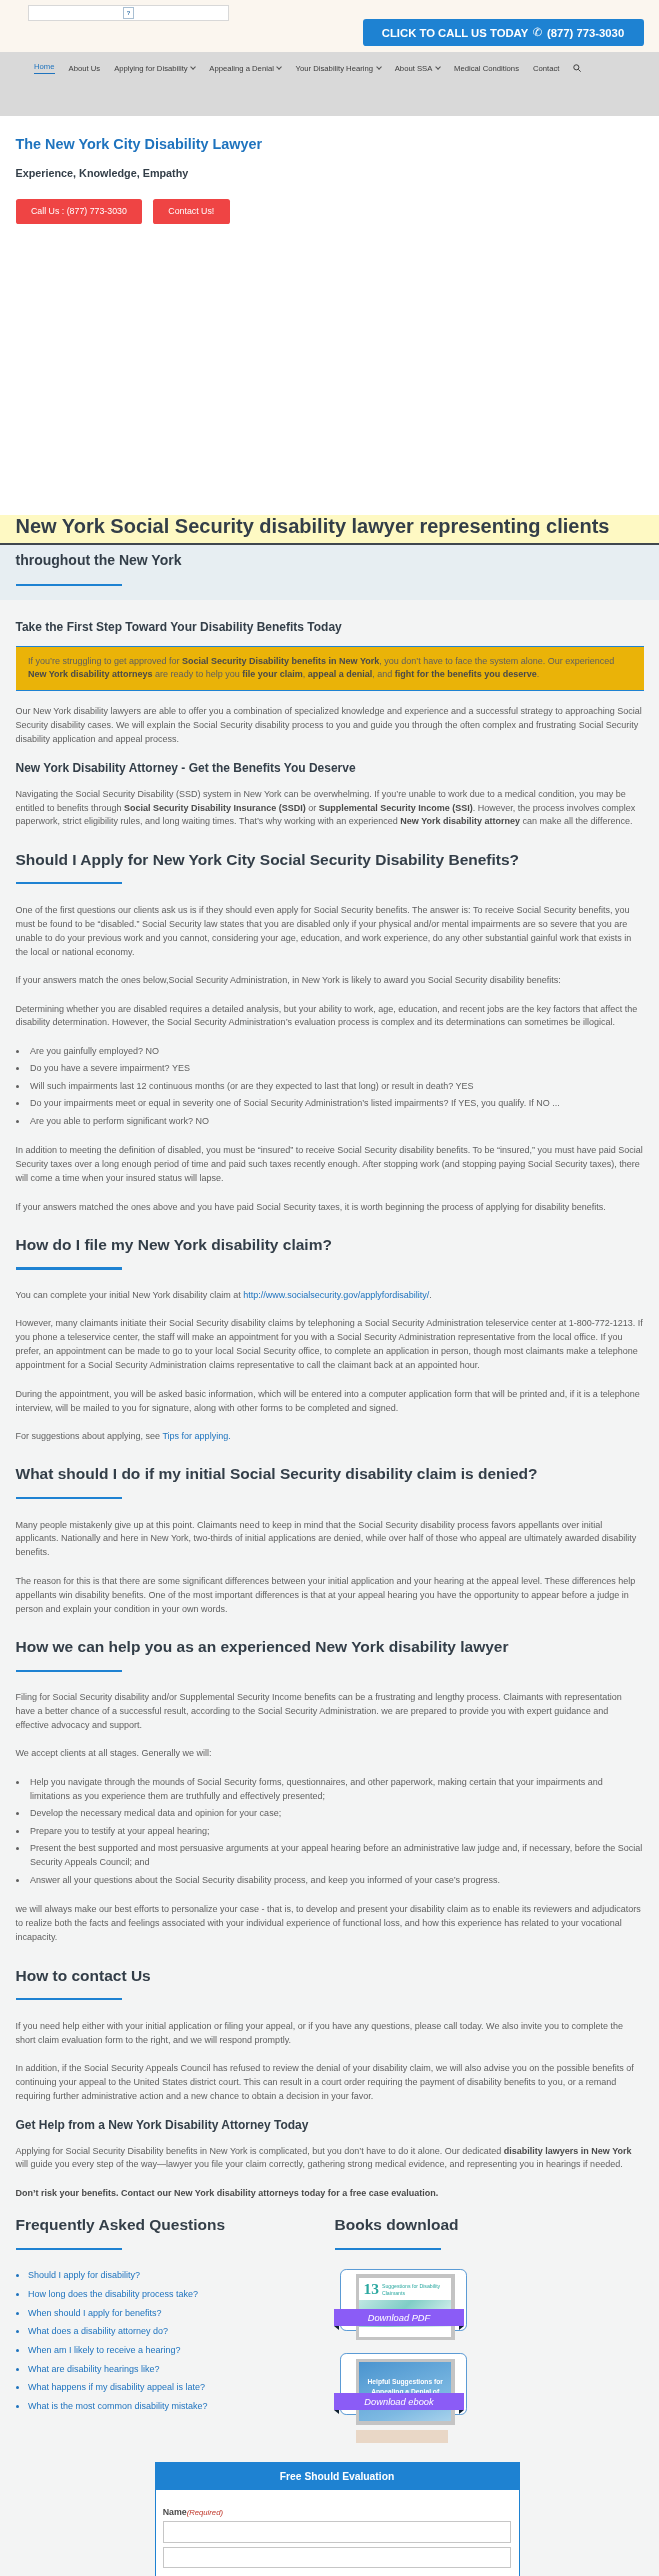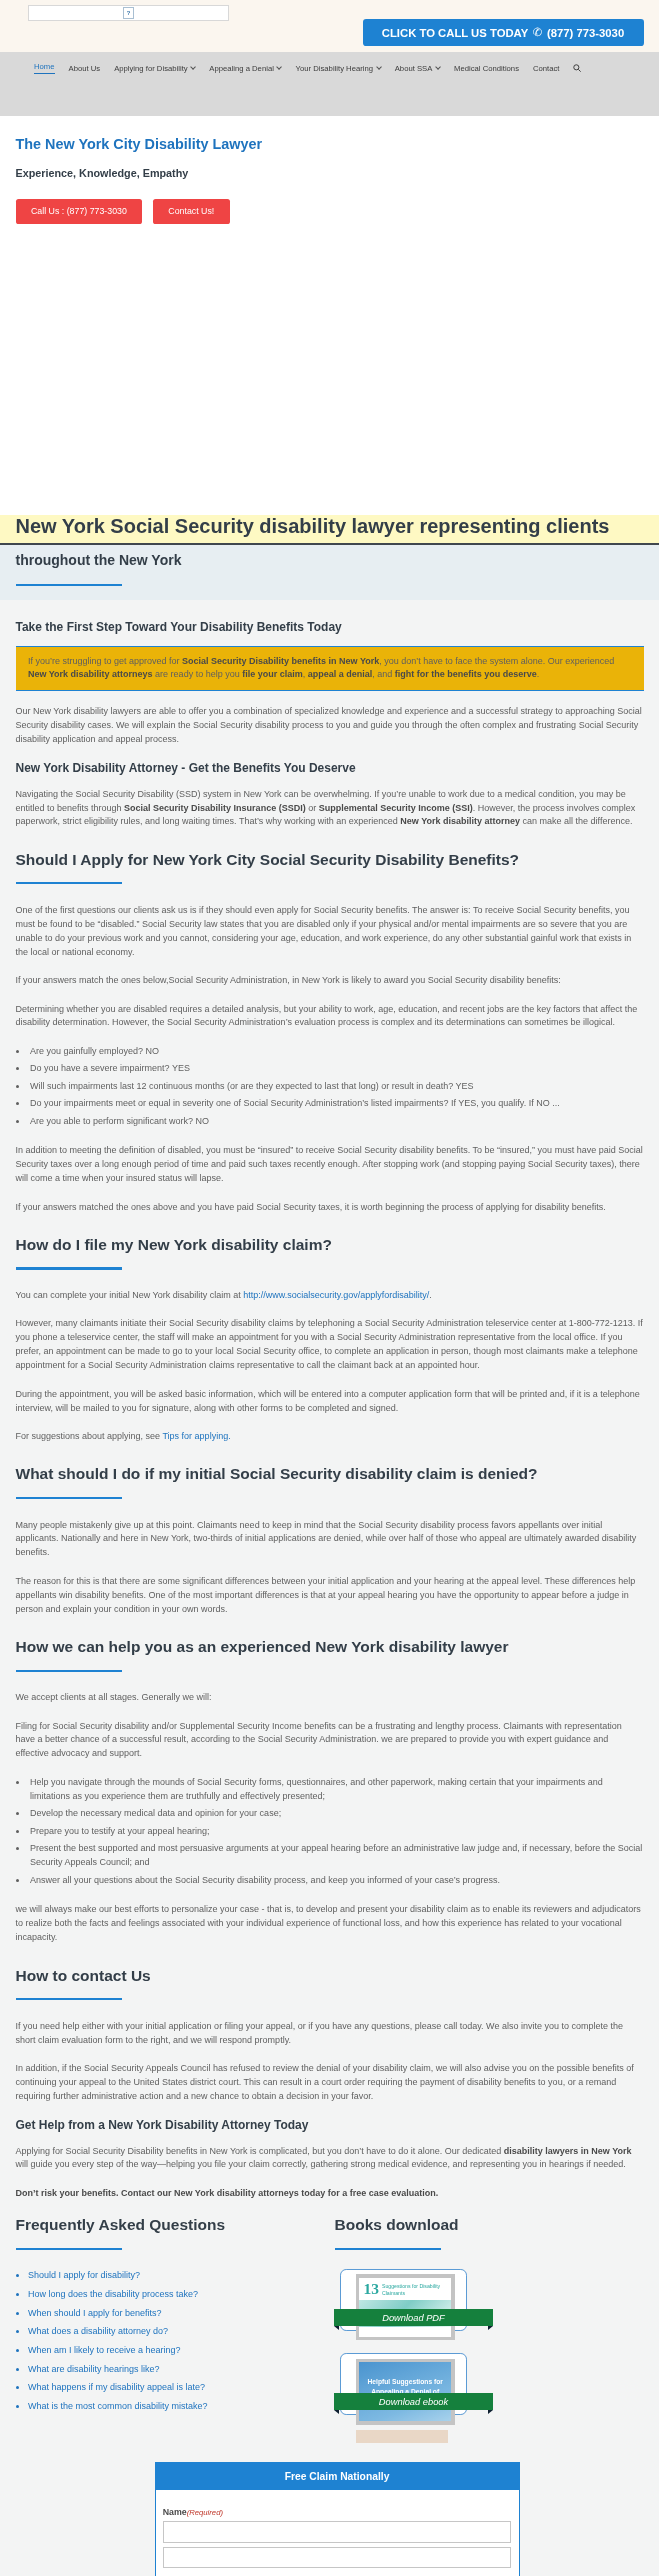--- a/index.html
+++ b/index.html
@@ -59,21 +59,21 @@
   .book-frame{position:absolute;left:0;top:0;width:125px;height:60px;background:#fff;border:1px solid #5b9bd5;border-radius:6.2px;}
   .book-cover{position:absolute;left:16px;top:5.2px;width:99px;height:66px;background:#c4c4c4;padding:3.6px;box-sizing:border-box;}
   .cover1-inner{width:100%;height:100%;background:#fff;overflow:hidden;}
   .cover1-top{padding:3.1px 4.1px 0;}
   .cover1-num{color:#2aa8a0;font-family:"Liberation Serif",serif;font-size:15.5px;font-weight:bold;float:left;margin-right:3.1px;line-height:1;}
   .cover1-sub{color:#2aa8a0;font-size:5.2px;line-height:1.25;padding-top:2.1px;}
   .cover1-art{clear:both;height:27px;margin-top:4.1px;background:linear-gradient(135deg,#bfe7e3 0%,#7fcdc6 45%,#e8f7f5 100%);}
   .cover2-inner{width:100%;height:100%;background:linear-gradient(160deg,#4a94cf 0%,#7db9e2 70%,#a8d2ec 100%);display:flex;align-items:center;justify-content:center;text-align:center;}
   .cover2-text{color:#fff;font-size:6.7px;font-weight:bold;line-height:1.5;padding:0 7.2px;}
   .cover2-strip{position:absolute;left:16.5px;bottom:-8.2px;width:92px;height:12.4px;background:#e9d7c6;}
-  .ribbon{position:absolute;left:-5.7px;width:159px;top:40px;height:16.5px;background:#15803d;color:#fff;font-style:italic;font-size:9.3px;display:flex;align-items:center;justify-content:center;z-index:3;}
+  .ribbon{position:absolute;left:-5.7px;width:130px;top:40px;height:16.5px;background:#8b5cf6;color:#fff;font-style:italic;font-size:9.3px;display:flex;align-items:center;justify-content:center;z-index:3;}
   .ribbon:before,.ribbon:after{content:"";position:absolute;bottom:-4.1px;border-style:solid;}
   .ribbon:before{left:0;border-width:4.1px 0 0 5.7px;border-color:#0d1f30 transparent transparent transparent;border-left-color:transparent;border-top-color:#0d1f30;}
   .ribbon:after{right:0;border-width:4.1px 5.7px 0 0;border-color:#0d1f30 transparent transparent transparent;}
 
   
   .form-box{width:365px;margin:20.6px 0 0 139px;border:1px solid #1e82d2;background:#fff;box-sizing:border-box;}
   .form-header{background:#1e82d2;color:#fff;font-size:10.3px;font-weight:bold;text-align:center;padding:7.7px 0;}
   .form-body{padding:10.3px 7.2px 23px;}
   .flabel{display:block;font-weight:bold;color:#4a4a4a;font-size:8.8px;margin:7.2px 0 4.1px;}
   .req{color:#c0392b;font-style:italic;font-weight:normal;font-size:7.7px;}
@@ -184,40 +184,40 @@
 
     <h2 class="section">What should I do if my initial Social Security disability claim is denied?</h2>
     <div class="rule"></div>
     <div>
         <p>Many people mistakenly give up at this point. Claimants need to keep in mind that the Social Security disability process favors appellants over initial applicants. Nationally and here in New York, two-thirds of initial applications are denied, while over half of those who appeal are ultimately awarded disability benefits.</p>
         <p>The reason for this is that there are some significant differences between your initial application and your hearing at the appeal level. These differences help appellants win disability benefits. One of the most important differences is that at your appeal hearing you have the opportunity to appear before a judge in person and explain your condition in your own words.</p>
       </div>
 
     <h2 class="section">How we can help you as an experienced New York disability lawyer</h2>
     <div class="rule"></div>
+    <p>Filing for Social Security disability and/or Supplemental Security Income benefits can be a frustrating and lengthy process. Claimants with representation have a better chance of a successful result, according to the Social Security Administration. we are prepared to provide you with expert guidance and effective advocacy and support.</p>
     <p>We accept clients at all stages. Generally we will:</p>
-    <p>Filing for Social Security disability and/or Supplemental Security Income benefits can be a frustrating and lengthy process. Claimants with representation have a better chance of a successful result, according to the Social Security Administration. we are prepared to provide you with expert guidance and effective advocacy and support.</p>
     <ul class="plain">
         <li>Help you navigate through the mounds of Social Security forms, questionnaires, and other paperwork, making certain that your impairments and limitations as you experience them are truthfully and effectively presented;</li>
         <li>Develop the necessary medical data and opinion for your case;</li>
         <li>Prepare you to testify at your appeal hearing;</li>
         <li>Present the best supported and most persuasive arguments at your appeal hearing before an administrative law judge and, if necessary, before the Social Security Appeals Council; and</li>
         <li>Answer all your questions about the Social Security disability process, and keep you informed of your case’s progress.</li>
       </ul>
     <p>we will always make our best efforts to personalize your case - that is, to develop and present your disability claim as to enable its reviewers and adjudicators to realize both the facts and feelings associated with your individual experience of functional loss, and how this experience has related to your vocational incapacity.</p>
 
     <h2 class="section">How to contact Us</h2>
     <div class="rule"></div>
     <div>
         <p>If you need help either with your initial application or filing your appeal, or if you have any questions, please call today. We also invite you to complete the short claim evaluation form to the right, and we will respond promptly.</p>
         <p>In addition, if the Social Security Appeals Council has refused to review the denial of your disability claim, we will also advise you on the possible benefits of continuing your appeal to the United States district court. This can result in a court order requiring the payment of disability benefits to you, or a remand requiring further administrative action and a new chance to obtain a decision in your favor.</p>
       </div>
 
     <h3 class="sub">Get Help from a New York Disability Attorney Today</h3>
-    <p><span>Applying for Social Security Disability benefits in New York is complicated, but you don’t have to do it alone. Our dedicated </span><span class="b">disability lawyers in New York</span><span> will guide you every step of the way—helping you file your claim correctly, gathering strong medical evidence, and representing you in hearings if needed.</span></p>
+    <p><span>Applying for Social Security Disability benefits in New York is complicated, but you don’t have to do it alone. Our dedicated </span><span class="b">disability lawyers in New York</span><span> will guide you every step of the way—lawyer you file your claim correctly, gathering strong medical evidence, and representing you in hearings if needed.</span></p>
     <p class="strong">Don’t risk your benefits. Contact our New York disability attorneys today for a free case evaluation.</p>
 
     <div class="twocol">
       <div class="faq-col">
         <h2 class="section" style="margin-top:0;">Frequently Asked Questions</h2>
         <div class="rule"></div>
         <ul class="faq-links">
 
         <li><a href="#">Should I apply for disability?</a></li>
             <li><a href="#">How long does the disability process take?</a></li>
@@ -254,21 +254,21 @@
               <div class="cover2-text">Helpful Suggestions for Appealing a Denial of Benefits</div>
             </div>
           </div>
           <div class="cover2-strip"></div>
           <div class="ribbon">Download ebook</div>
         </div>
       </div>
     </div>
 
     <div class="form-box">
-      <div class="form-header">Free Claim Nationally</div>
+      <div class="form-header">Free Should Evaluation</div>
       <div class="form-body">
         <label class="flabel"><span>Name</span><span class="req">(Required)</span></label>
         <input class="txt" type="text" style="">
         <input class="txt" type="text" style="">
 
       </div>
     </div>
 
   </main>
 

